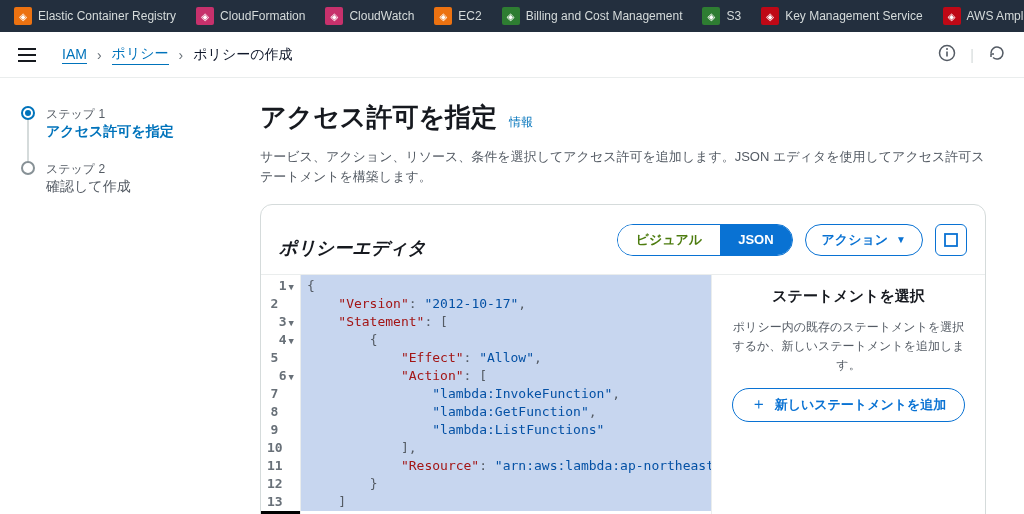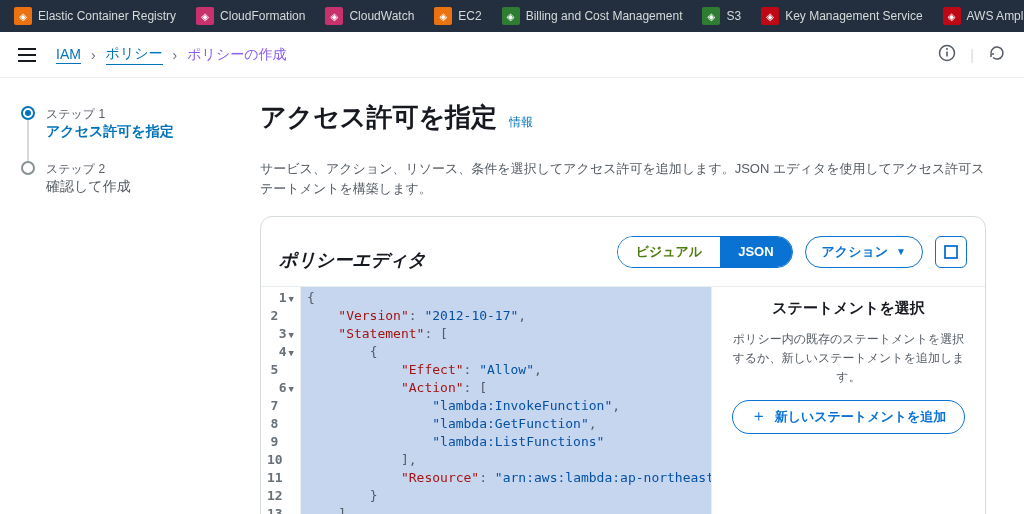--- a/index.html
+++ b/index.html
@@ -3,27 +3,27 @@
   <meta charset="utf-8">
   <style>
     * { margin: 0; padding: 0; box-sizing: border-box; }
     body { font-family: -apple-system, BlinkMacSystemFont, "Segoe UI", Helvetica, Arial, sans-serif; font-size: 14px; color: #16191f; }
 
     .topnav { background: #232f3e; height: 32px; display: flex; align-items: center; padding: 0 4px; overflow: hidden; white-space: nowrap; }
     .topnav-item { display: inline-flex; align-items: center; gap: 6px; padding: 0 10px; color: #d5dbdb; font-size: 12px; white-space: nowrap; cursor: pointer; height: 32px; }
     .topnav-icon { width: 18px; height: 18px; border-radius: 2px; display: inline-flex; align-items: center; justify-content: center; font-size: 10px; color: #fff; }
 
     .breadcrumb-bar { height: 46px; display: flex; align-items: center; justify-content: space-between; padding: 0 18px; border-bottom: 1px solid #eaeded; }
-    .breadcrumb-left { display: flex; align-items: center; gap: 20px; }
+    .breadcrumb-left { display: flex; align-items: center; gap: 26px; }
     .hamburger { cursor: pointer; }
     .hamburger svg { display: block; }
     .bc { display: flex; align-items: center; gap: 10px; font-size: 14px; }
     .bc-link { color: #0073bb; text-decoration: none; cursor: pointer; border-bottom: 1px solid #0073bb; padding-bottom: 1px; }
     .bc-sep { color: #687078; font-size: 14px; }
-    .bc-current { color: #8b5cf6; }
+    .bc-current { color: #0f172a; }
     .bc-right { display: flex; align-items: center; gap: 14px; color: #545b64; }
     .bc-right-icon { cursor: pointer; }
 
     .main { display: flex; }
 
     .stepper { width: 250px; padding: 28px 20px 0 20px; }
     .step { display: flex; gap: 10px; position: relative; }
     .step-indicator-col { display: flex; flex-direction: column; align-items: center; width: 16px; }
     .step-dot { width: 14px; height: 14px; border-radius: 50%; border: 2px solid #879196; background: #fff; flex-shrink: 0; }
     .step-dot.active { border-color: #0073bb; }
@@ -31,21 +31,21 @@
     .step-line { width: 2px; flex: 1; background: #d5dbdb; }
     .step-text { padding-bottom: 20px; }
     .step-label { font-size: 12px; color: #545b64; }
     .step-title { font-size: 14px; color: #545b64; }
     .step-title.active { color: #0073bb; font-weight: 600; }
 
     .content { flex: 1; padding: 22px 24px 0 10px; max-width: 760px; }
     .page-title-row { display: flex; align-items: baseline; gap: 12px; }
     .page-title { font-size: 26px; font-weight: 700; }
     .info-link { color: #0073bb; font-size: 12px; cursor: pointer; }
-    .page-desc { color: #545b64; font-size: 13px; margin-top: 24px; line-height: 1.5; }
+    .page-desc { color: #545b64; font-size: 13px; margin-top: 12px; line-height: 1.5; }
 
     .panel { border: 1px solid #d5dbdb; border-radius: 12px; margin-top: 18px; background: #fff; overflow: hidden; }
     .panel-header { display: flex; align-items: center; justify-content: space-between; padding: 14px 18px; }
     .panel-title { font-size: 18px; font-weight: 700; font-style: italic; margin-top: 17px; }
     .panel-header-right { display: flex; align-items: center; gap: 12px; }
 
     .toggle-group { display: flex; border: 1px solid #0972d3; border-radius: 18px; overflow: hidden; height: 32px; }
     .toggle-btn { padding: 0 18px; font-size: 13px; font-weight: 600; display: flex; align-items: center; cursor: pointer; color: #4d7c0f; background: #fff; }
     .toggle-btn.selected { background: #0972d3; color: #fff; }
 

